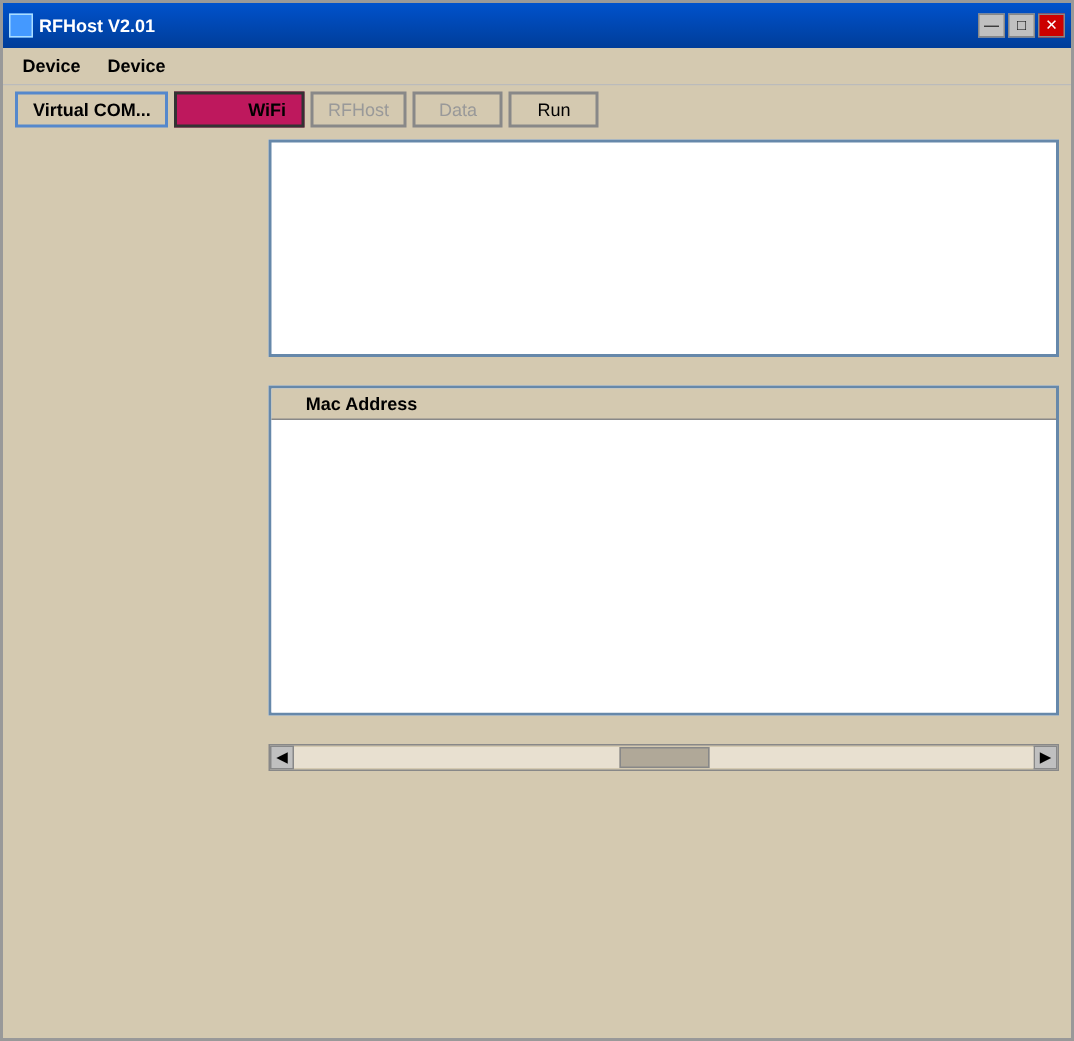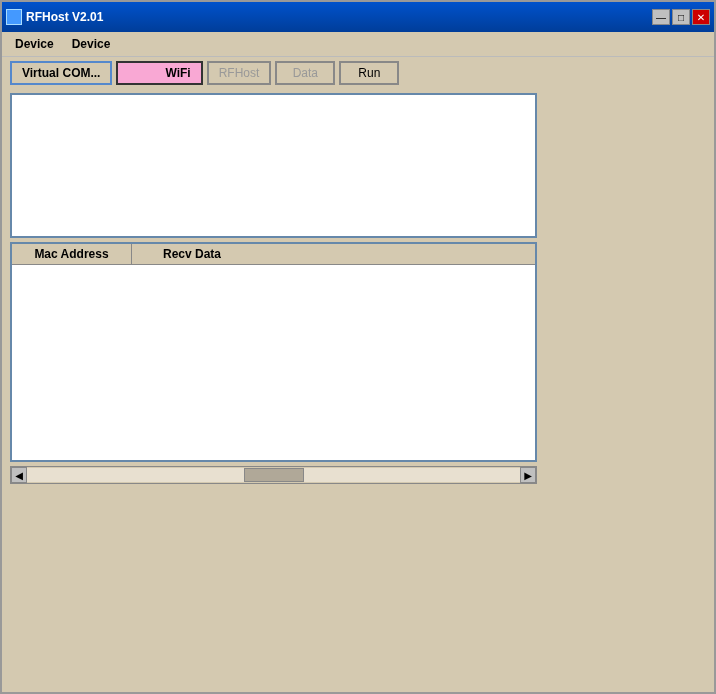--- a/index.html
+++ b/index.html
@@ -102,42 +102,43 @@
     .btn {
       padding: 3px 10px;
       font-size: 12px;
       cursor: pointer;
       background: #d4c9b0;
       border: 2px solid #888;
       min-width: 60px;
     }
 
     .btn-wifi {
-      background: #f9a8d4;
+      background: #be185d;
       border: 2px solid #333;
       font-weight: bold;
       padding-left: 47px;
     }
 
     .btn-virtual {
       background: #d4c9b0;
       border: 2px solid #5588cc;
       font-weight: bold;
     }
 
     .btn-disabled {
       color: #999;
       cursor: default;
     }
 
     .content-area {
       padding: 4px 8px;
       display: flex;
       flex-direction: column;
-      gap: 4px;
+      gap: 19px;
+      align-items: flex-end;
     }
 
     .log-panel {
       width: 527px;
       height: 145px;
       background: white;
       border: 2px solid #6688aa;
       overflow: auto;
     }
 
@@ -256,21 +257,20 @@
     <button class="btn">Run</button>
   </div>
 
   <div class="content-area">
 
     <div class="log-panel"></div>
 
     <div class="table-container">
       <div class="table-header">
         <div class="table-header-cell">Mac Address</div>
-        <div class="table-header-cell">Recv Data</div>
       </div>
       <div class="table-body"></div>
     </div>
 
     <div class="scrollbar-area">
       <div class="scrollbar-left-btn">◀</div>
       <div class="scrollbar-track">
         <div class="scrollbar-thumb"></div>
       </div>
       <div class="scrollbar-right-btn">▶</div>

